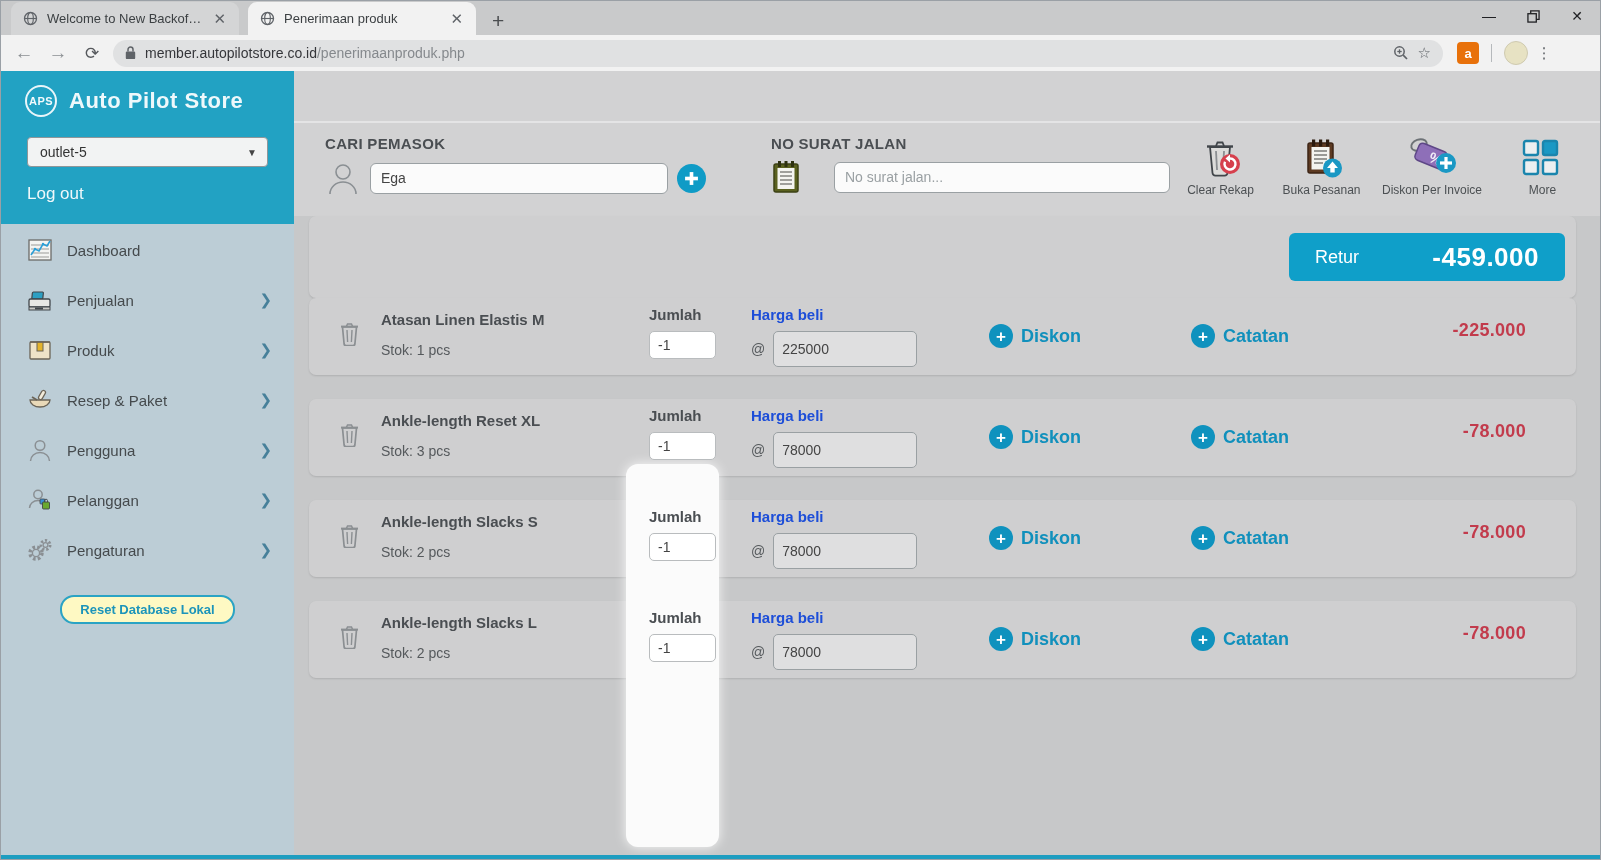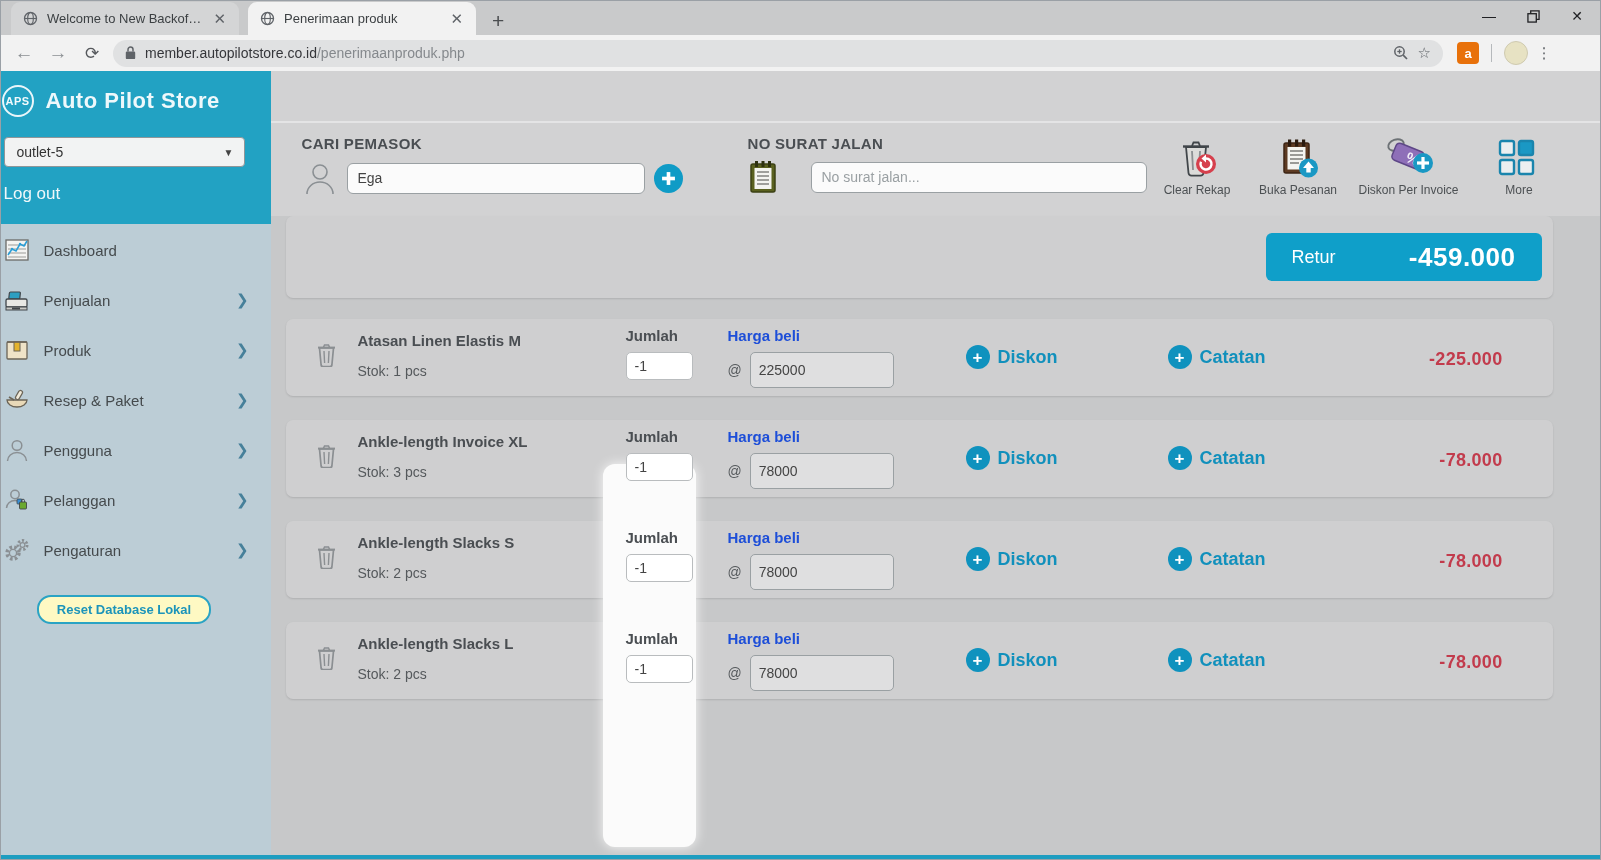--- a/index.html
+++ b/index.html
@@ -26,21 +26,21 @@
   .urltext .path { color:#85898d; }
   .pillspace { flex:1; }
   .pillic { color:#5f6368; font-size:15px; }
   .ext-bag { width:22px; height:22px; background:#e8710a; border-radius:4px; color:#fff; font-size:13px; font-weight:bold;
              display:flex; align-items:center; justify-content:center; margin-left:6px; }
   .divider-v { width:1px; height:18px; background:#b6b9bc; margin:0 4px; }
   .avatar { width:24px; height:24px; border-radius:50%; background:#e7e2c3; border:1px solid #cfcab0; }
   .kebab { color:#5f6368; font-size:15px; letter-spacing:0; width:16px; text-align:center; }
 
   
-  .app { display:flex; height:786px; position:relative;justify-content:center; }
+  .app { display:flex; height:786px; position:relative; }
   .sidebar { width:293px; flex:0 0 293px; background:#bccdd6; display:flex; flex-direction:column; }
   .sb-head { background:#22a2c3; padding:12px 0 20px 0; }
   .brandrow { display:flex; align-items:center; gap:12px; padding:2px 0 14px 24px; }
   .logo { width:32px; height:32px; border-radius:50%; border:2px solid #eaf6fa; color:#f2fafc; font-size:11px; font-weight:bold;
           display:flex; align-items:center; justify-content:center; letter-spacing:.5px; }
   .brand { color:#eef8fb; font-size:22px; font-weight:bold; letter-spacing:.5px; }
   .outlet { margin:6px 26px 0 26px; height:30px; background:#f2f3f3; border:1px solid #8f9699; border-radius:4px;
             display:flex; align-items:center; justify-content:space-between; padding:0 10px 0 12px; font-size:14px; color:#333; }
   .outlet .caret { font-size:10px; color:#444; }
   .logout { color:#f0f8fa; font-size:17px; margin:17px 0 0 26px; }
@@ -67,21 +67,21 @@
   .sj-input { width:336px;margin-left:24px; }
   .addcircle { width:29px; height:29px; border-radius:50%; background:#0f9bc6; color:#fff; display:flex; align-items:center;
                justify-content:center; }
   .actions { display:flex; margin-left:auto; padding-right:54px; gap:0; }
   .actbtn { width:101px; display:flex; flex-direction:column; align-items:center; gap:4px; padding-top:2px; }
   .actbtn .cap { font-size:12px; color:#4c5053; white-space:nowrap; }
   .acticon { width:46px; height:42px; position:relative; }
 
   .main-scroll { position:relative; }
   .card { margin:0 71px 0 15px; background:#cfcfd0; border-radius:7px; box-shadow:0 1px 2px rgba(0,0,0,.12); position:relative; }
-  .retur-card { height:82px; margin-bottom:21px; }
+  .retur-card { height:82px; }
   .retur-btn { position:absolute; right:11px; top:17px; width:276px; height:48px; background:#0f9fc9; border-radius:6px;
                display:flex; align-items:center; padding:0 26px 0 26px; color:#fff; }
   .retur-btn .rlabel { font-size:18px; }
   .retur-btn .rtotal { margin-left:auto; font-size:26px; font-weight:bold; letter-spacing:.5px; }
 
   .hl-strip { position:absolute; left:332px; top:248px; width:93px; height:383px; background:#fbfbfb; border-radius:12px;
               box-shadow:0 0 12px rgba(255,255,255,.85); z-index:1; }
 
   .row { height:77px; margin-bottom:24px; }
   .row .trash { position:absolute; left:31px; top:24px; }
@@ -96,21 +96,21 @@
   .hrow { display:flex; align-items:center; gap:8px; margin-top:7px; }
   .at { font-size:14px; color:#55595c; }
   .harga-input { width:144px; height:36px; border:1px solid #9aa0a3; border-radius:5px; background:#dfdfe0;
                  font-size:14px; color:#444; padding:0 8px; font-family:inherit; }
   .linkbtn { position:absolute; top:26px; display:flex; align-items:center; gap:8px; }
   .linkbtn.diskon { left:680px; }
   .linkbtn.catatan { left:882px; }
   .pluscir { width:24px; height:24px; border-radius:50%; background:#0f92be; color:#fff; display:flex; align-items:center;
              justify-content:center; font-size:17px; font-weight:bold; line-height:1; }
   .linkbtn .ltext { font-size:18px; font-weight:bold; color:#1190bc; }
-  .row .amount { position:absolute; right:50px; top:30px; font-size:18px; font-weight:bold; color:#c23b4c; letter-spacing:.3px; }
+  .row .amount { position:absolute; right:50px; top:22px; font-size:18px; font-weight:bold; color:#c23b4c; letter-spacing:.3px; }
 
   .bottom-teal { position:absolute; left:0; right:0; bottom:0; height:4px; background:#1d9dc0; z-index:6; }
   svg { display:block; }
 </style>
 </head>
 <body>
 
 <div class="tabstrip">
   <div class="tab inactive">
     <span>
@@ -433,21 +433,21 @@
       <div class="card row">
         <span class="trash">
           <svg width="19" height="24" viewBox="0 0 19 24">
               <path d="M2.5 5 h14 l-1.6 17 a1.8 1.8 0 0 1 -1.8 1.5 h-7.2 a1.8 1.8 0 0 1 -1.8 -1.5 z" fill="none" stroke="#8b8f92" stroke-width="1.7"></path>
               <line x1="1" y1="4.6" x2="18" y2="4.6" stroke="#8b8f92" stroke-width="2"></line>
               <path d="M6.5 4.3 l1 -2.3 h4 l1 2.3" fill="none" stroke="#8b8f92" stroke-width="1.5"></path>
               <line x1="7" y1="8" x2="7.6" y2="20" stroke="#8b8f92" stroke-width="1.4"></line>
               <line x1="12" y1="8" x2="11.4" y2="20" stroke="#8b8f92" stroke-width="1.4"></line>
             </svg>
         </span>
-        <span class="pname">Ankle-length Invoice XL</span>
+        <span class="pname">Ankle-length Reset XL</span>
         <span class="pstock">Stok: 3 pcs</span>
         <div class="cell-jumlah">
           <span class="clabel">Jumlah</span>
           <input class="jumlah-input" value="-1" style="">
         </div>
         <div class="cell-harga">
           <span class="clabel">Harga beli</span>
           <div class="hrow">
             <span class="at">@</span>
             <input class="harga-input" value="78000" style="">

